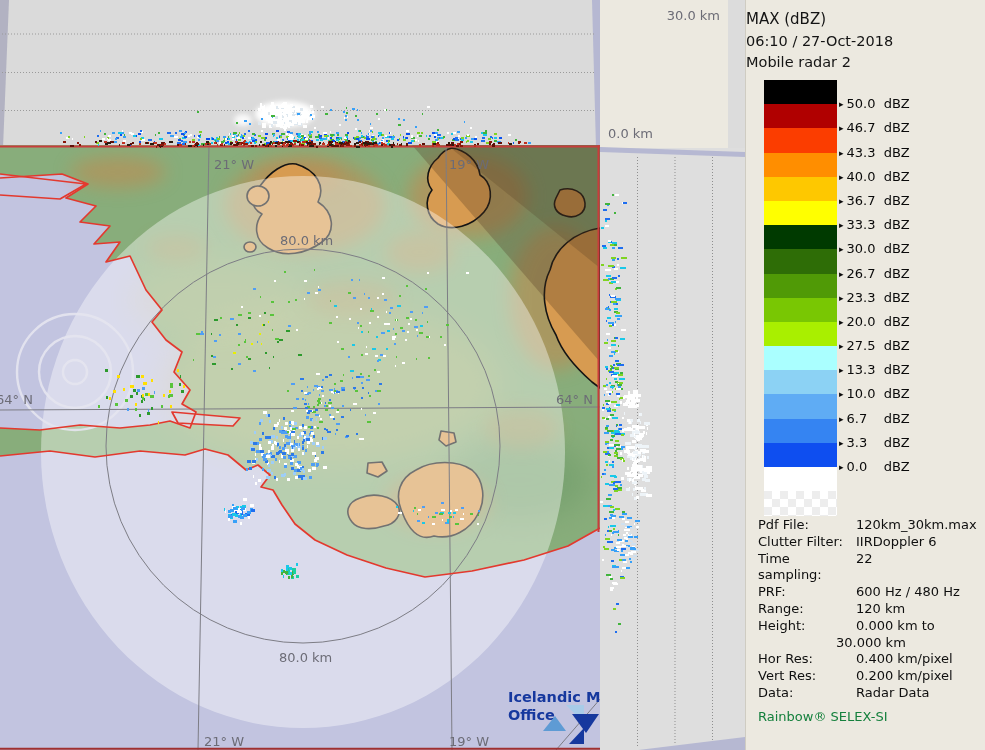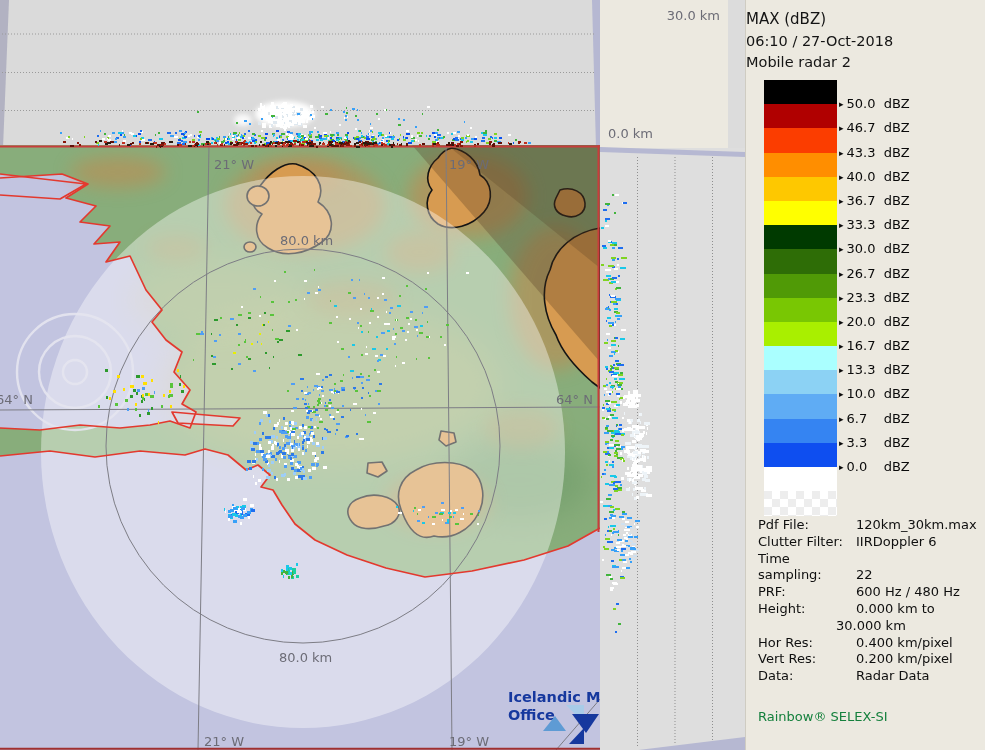--- a/index.html
+++ b/index.html
@@ -25,21 +25,21 @@
   .band{width:73px;height:24.2px;}
   #bar-white{width:73px;height:24px;background:#ffffff;}
   #bar-checker{width:73px;height:25px;
      background:conic-gradient(#ffffff 25%,#ededed 0 50%,#ffffff 0 75%,#ededed 0) 0 0/16px 16px;}
   #bar-labels{position:absolute;left:93px;top:80px;width:130px;}
   .lab-row{position:relative;height:24.2px;}
   .lab-row .txt{position:absolute;left:0;bottom:-7px;font-size:13px;color:#0a0a0a;white-space:nowrap;}
   .lab-row .arr{font-size:9px;margin-right:3px;position:relative;top:-1px;}
   .lab-row .num{display:inline-block;width:33px;text-align:left;}
   #meta{position:absolute;left:12px;top:517px;width:222px;font-size:13px;color:#0f0f0f;}
-  .mrow{display:flex;line-height:16.8px;align-items:flex-end;}
+  .mrow{display:flex;line-height:16.8px;}
   .mrow .ml{width:98px;flex:none;}
   .mrow .mv{flex:1;}
   .mv2{margin-left:78px;line-height:16.8px;}
   .mv2:empty{display:none;}
   .mrow:nth-child(7){margin-top:6px;}
   .mrow:nth-child(9){margin-top:5px;}
   #branding{position:absolute;left:12px;top:709px;font-size:13px;color:#15803d;}
   
   #overlay{position:absolute;left:0;top:0;width:985px;height:750px;pointer-events:none;}
   svg{display:block;}
@@ -272,21 +272,21 @@
 
         <div class="lab-row">
           <span class="txt"><span class="arr">▸</span><span class="num">23.3</span>&nbsp;<span>dBZ</span></span>
         </div>
 
         <div class="lab-row">
           <span class="txt"><span class="arr">▸</span><span class="num">20.0</span>&nbsp;<span>dBZ</span></span>
         </div>
 
         <div class="lab-row">
-          <span class="txt"><span class="arr">▸</span><span class="num">16.7</span>&nbsp;<span>dBZ</span></span>
+          <span class="txt"><span class="arr">▸</span><span class="num">27.5</span>&nbsp;<span>dBZ</span></span>
         </div>
 
         <div class="lab-row">
           <span class="txt"><span class="arr">▸</span><span class="num">13.3</span>&nbsp;<span>dBZ</span></span>
         </div>
 
         <div class="lab-row">
           <span class="txt"><span class="arr">▸</span><span class="num">10.0</span>&nbsp;<span>dBZ</span></span>
         </div>
 
@@ -330,20 +330,27 @@
         </div>
 
         <div>
           <div class="mrow">
             <span class="ml">PRF:</span>
             <span class="mv">600 Hz / 480 Hz</span>
           </div>
 
         </div>
 
+        <div>
+          <div class="mrow">
+            <span class="ml">Range:</span>
+            <span class="mv">120 km</span>
+          </div>
+
+        </div>
 
         <div>
           <div class="mrow">
             <span class="ml">Height:</span>
             <span class="mv">0.000 km to</span>
           </div>
           <div class="mv2">30.000 km</div>
         </div>
 
         <div>

